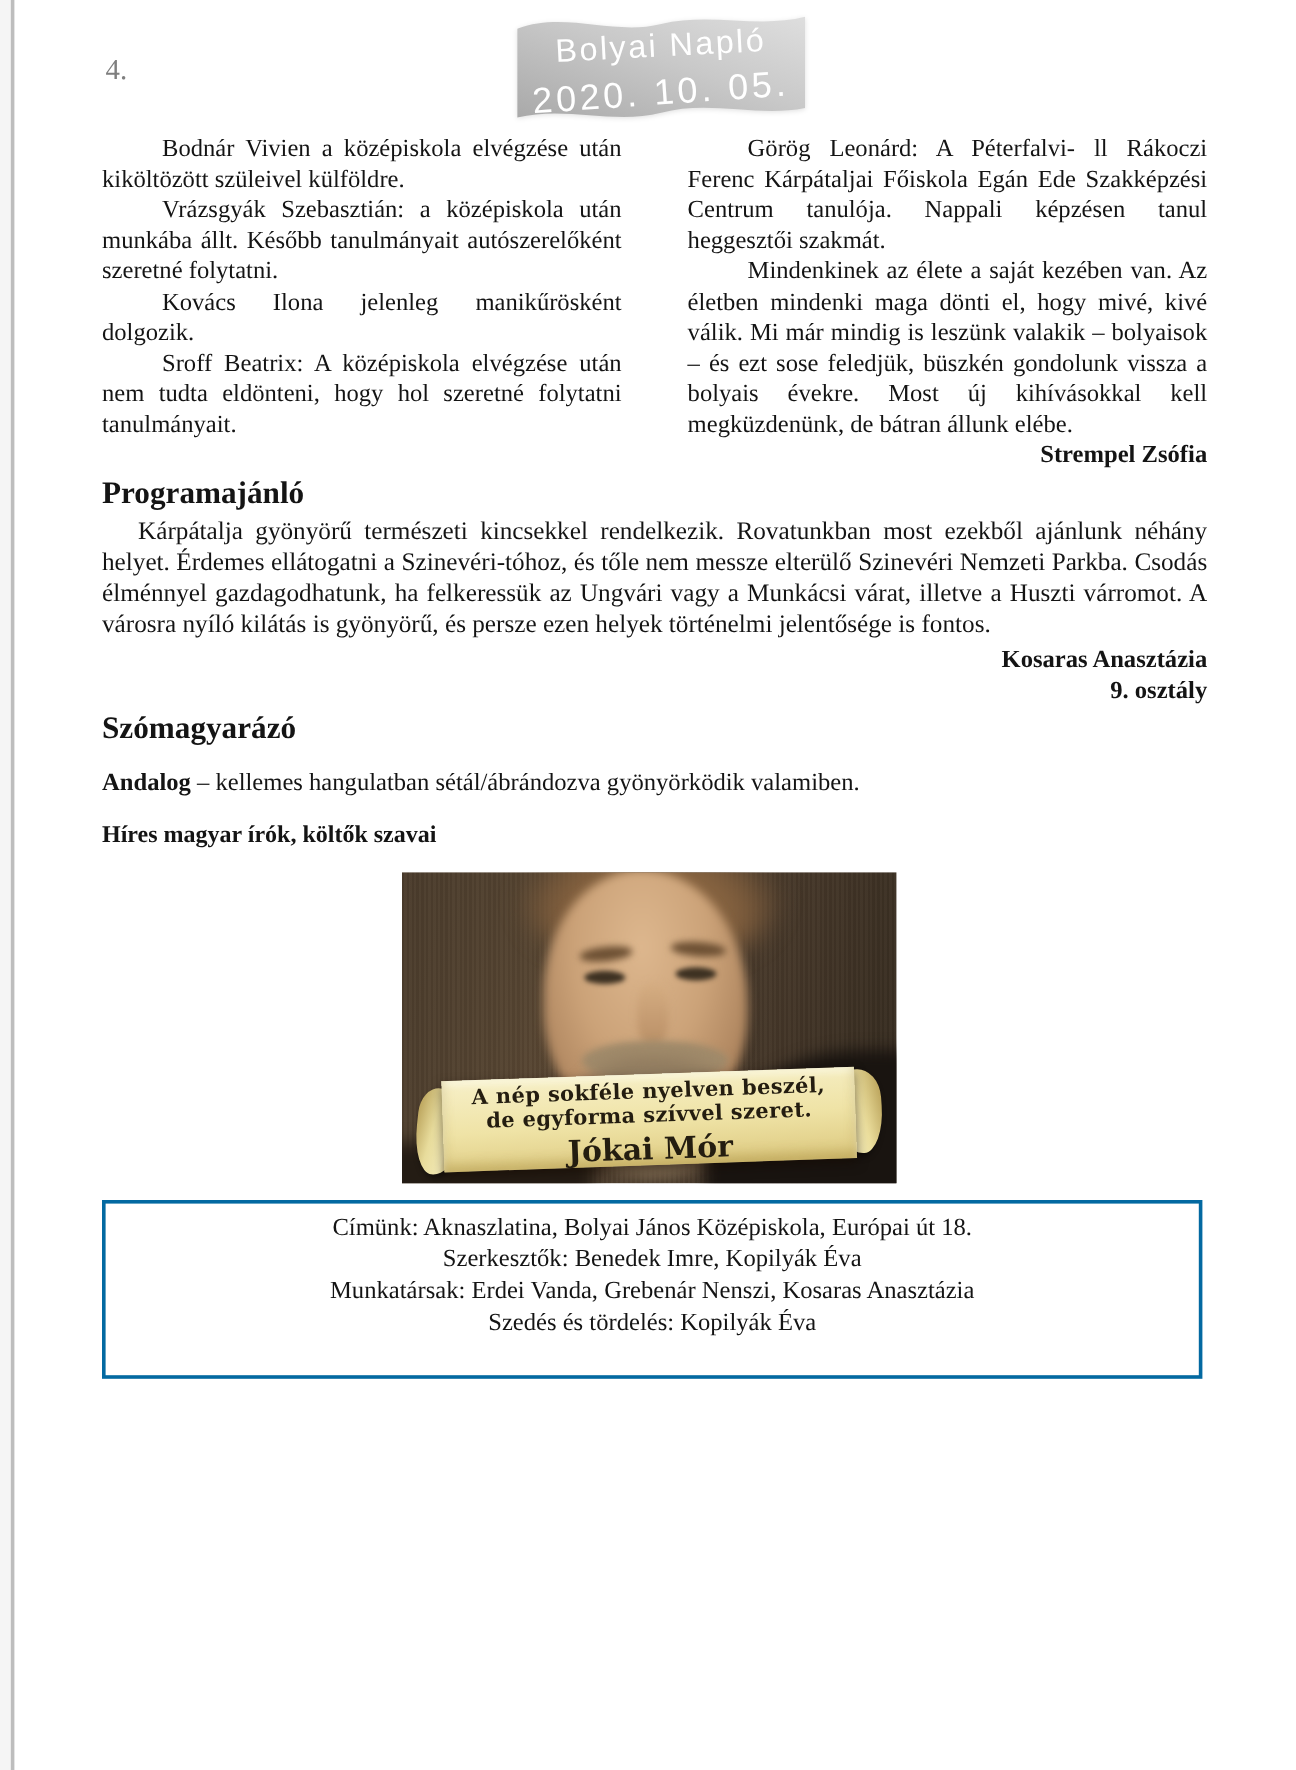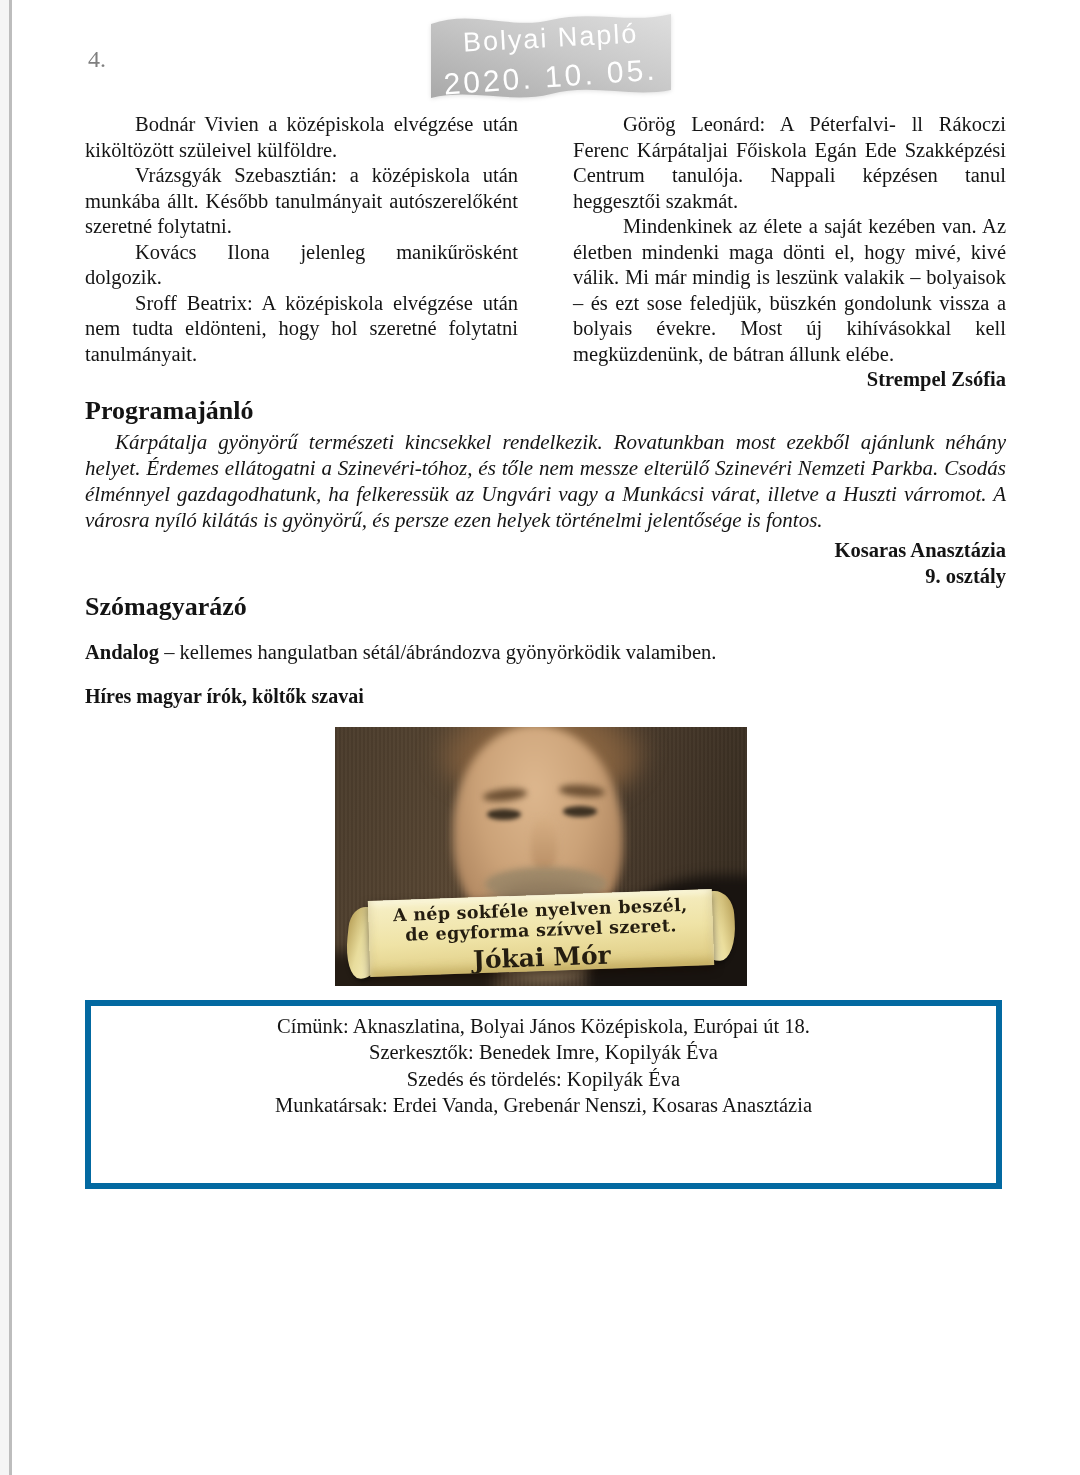--- a/index.html
+++ b/index.html
@@ -18,21 +18,21 @@
   .content{position:absolute;left:85px;top:112px;width:921px;}
 
   .columns{display:flex;gap:55px;justify-content:space-between;}
   .col{width:433px;text-align:justify;font-size:20.5px;line-height:25.5px;}
   .col p{margin:0;text-indent:50px;}
   .col-signature{text-align:right;font-weight:bold;text-indent:0 !important;}
 
   .heading{ text-align:left;font-weight:bold;font-size:26px;line-height:32px;margin:2px 0 2px;}
   .heading-large{font-size:20px;line-height:34px;margin:14px 0 0;}
 
-  .program-body{font-size:21px;line-height:26px;text-align:justify;text-indent:30px;margin:2px 0 0;font-style:italic;}
+  .program-body{font-size:21px;line-height:26px;text-align:justify;text-indent:30px;margin:2px 0 0;}
   .program-closing{font-size:21px;line-height:26px;text-indent:30px;margin:0;}
   .sig-block{text-align:right;font-weight:bold;font-size:20.5px;line-height:26px;margin:4px 0 0;}
 
   .definition{font-size:20.5px;line-height:26px;margin:16px 0 0;}
   .definition .term{font-weight:bold;}
 
   
   .portrait{position:relative;width:412px;height:259px;margin:14px 0 0 250px;overflow:hidden;
     background:linear-gradient(105deg,#4b3c2c 0%,#594733 35%,#4a3b2c 62%,#342a1f 100%);}
   .portrait *{position:absolute;}
@@ -66,21 +66,21 @@
     background:linear-gradient(178deg,#f7f0c8 0%,#efe3a6 52%,#dcc87e 100%);
     box-shadow:0 4px 9px rgba(20,10,0,.55), inset 0 -6px 10px rgba(150,120,40,.35), inset 0 4px 6px rgba(255,255,240,.6);
     display:flex;flex-direction:column;align-items:center;justify-content:flex-start;padding-top:5px;box-sizing:border-box;}
   .scroll-band span{position:static;}
   .quote-line{font-weight:bold;font-size:17.5px;line-height:20px;color:#241d10;letter-spacing:.3px;
     font-family:"DejaVu Serif", serif;}
   .quote-author{font-weight:bold;font-size:25px;line-height:28px;color:#241d10;margin-top:4px;
     font-family:"DejaVu Serif", serif;}
 
   
-  .footer-box{margin-top:14px;width:917px;height:189px;border:6px solid #0369a1;box-sizing:border-box;
+  .footer-box{margin-top:14px;width:917px;height:149px;border:3px solid #0369a1;box-sizing:border-box;
     text-align:center;font-size:20.5px;line-height:26.5px;padding-top:7px;}
   .footer-box div{margin:0;}
 </style>
 </head>
 <body>
 
 <div class="side-strip"></div>
 <div class="side-line"></div>
 
 <div class="page-number">4.</div>
@@ -148,17 +148,17 @@
         <span class="quote-line">A nép sokféle nyelven beszél,</span>
         <span class="quote-line">de egyforma szívvel szeret.</span>
         <span class="quote-author">Jókai Mór</span>
       </div>
     </div>
   </div>
 
   <div class="footer-box">
     <div>Címünk: Aknaszlatina, Bolyai János Középiskola, Európai út 18.</div>
     <div>Szerkesztők: Benedek Imre, Kopilyák Éva</div>
+    <div>Munkatársak: Erdei Vanda, Grebenár Nenszi, Kosaras Anasztázia</div>
     <div>Szedés és tördelés: Kopilyák Éva</div>
-    <div>Munkatársak: Erdei Vanda, Grebenár Nenszi, Kosaras Anasztázia</div>
   </div>
 
 </div>
 
 </body></html>

